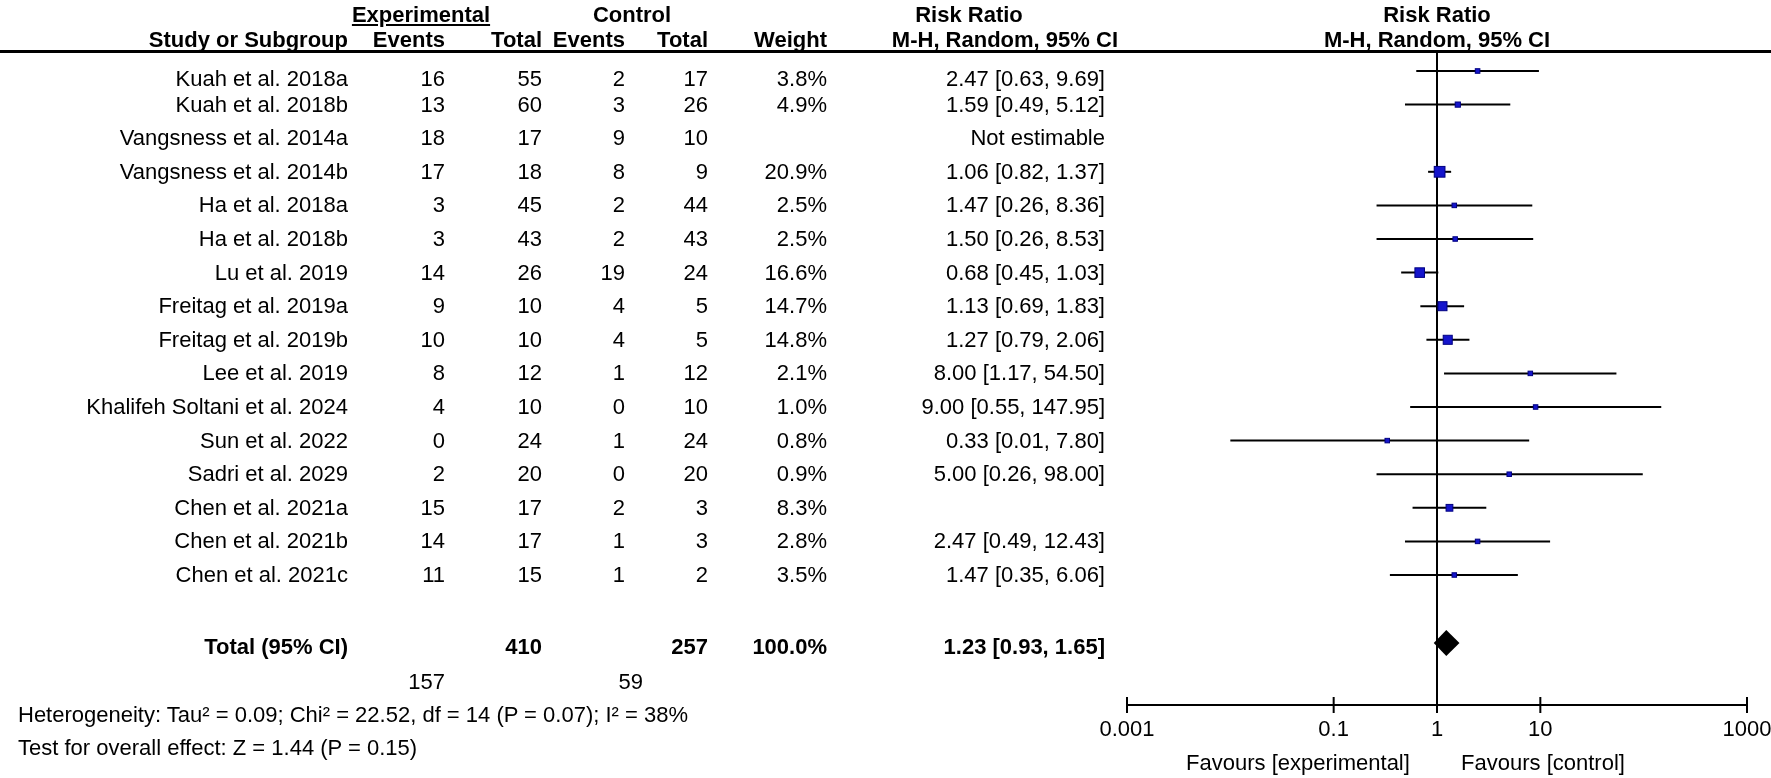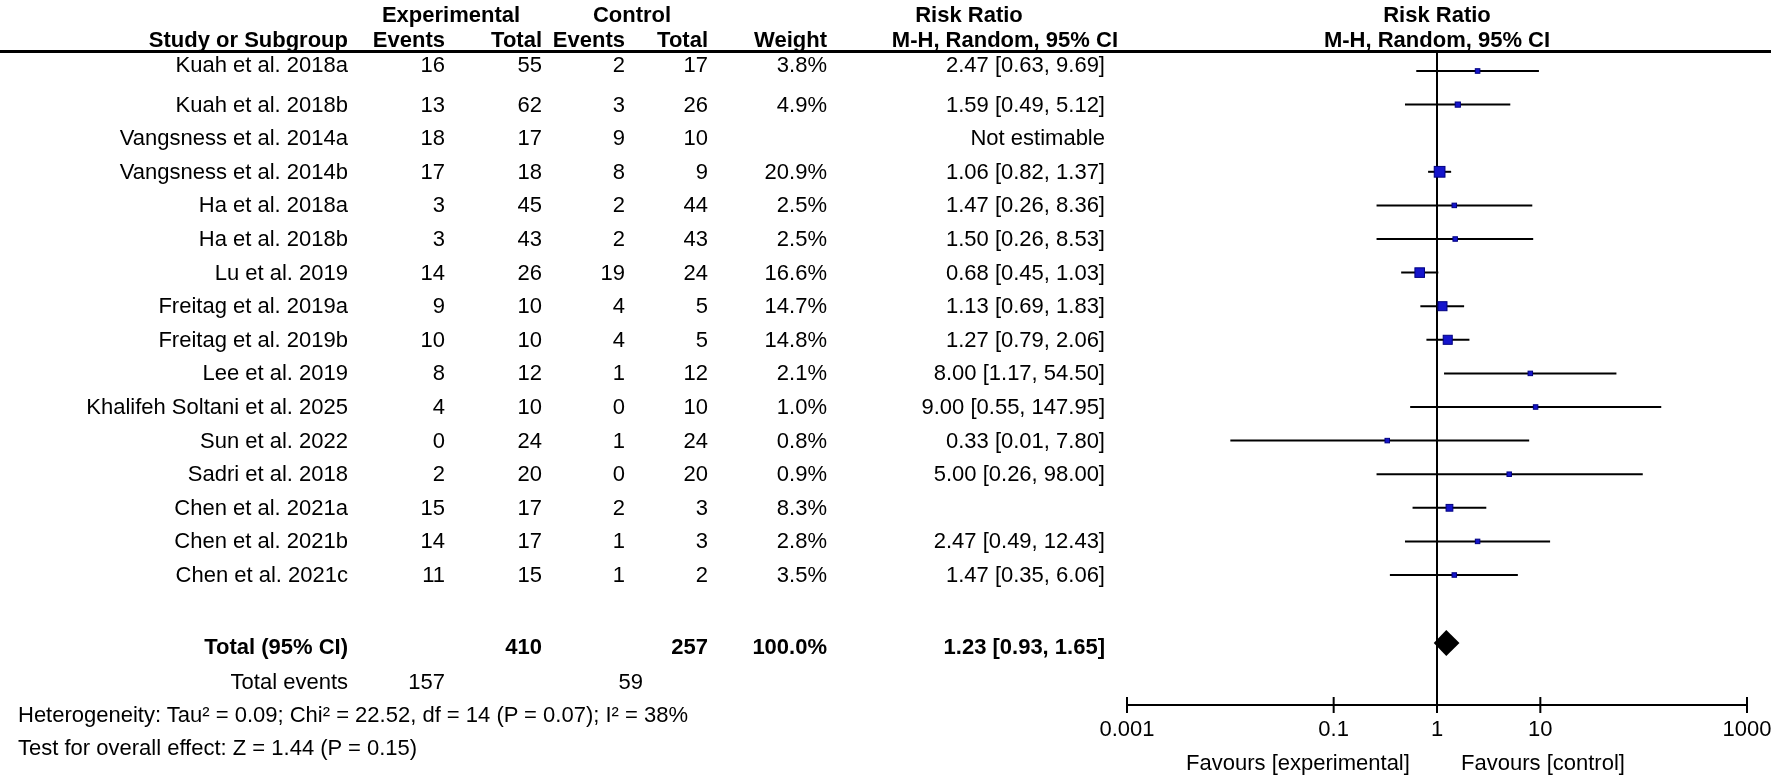--- a/index.html
+++ b/index.html
@@ -21,50 +21,50 @@
   .hdr-rule{left:0;top:50px;width:1771px;height:3px;background:#000;}
   .trow{position:absolute;left:0;width:1120px;height:34px;line-height:34px;}
   .trow span{position:absolute;top:0;height:34px;line-height:34px;}
   svg{position:absolute;left:0;top:0;}
 </style>
 </head>
 <body>
 
 <div id="fig">
 
-  <div class="abs ctr b" style="left:351px;top:2px;width:200px;">Experimental</div>
+  <div class="abs ctr b" style="left:321px;top:2px;width:200px;text-decoration:underline;">Experimental</div>
   <div class="abs ctr b" style="left:532px;top:2px;width:200px;">Control</div>
   <div class="abs ctr b" style="left:869px;top:2px;width:200px;">Risk Ratio</div>
   <div class="abs ctr b" style="left:1237px;top:2px;width:400px;">Risk Ratio</div>
 
   <div class="abs b c-study" style="top:27px;">Study or Subgroup</div>
   <div class="abs b c-ev1" style="top:27px;">Events</div>
   <div class="abs b c-tot1" style="top:27px;">Total</div>
   <div class="abs b c-ev2" style="top:27px;">Events</div>
   <div class="abs b c-tot2" style="top:27px;">Total</div>
   <div class="abs b c-wt" style="top:27px;">Weight</div>
   <div class="abs b c-cihdr" style="top:27px;">M-H, Random, 95% CI</div>
   <div class="abs ctr b" style="left:1237px;top:27px;width:400px;">M-H, Random, 95% CI</div>
 
   <div class="abs hdr-rule"></div>
 
   <div id="rows">
-      <div class="trow" style="top: 48px;">
+      <div class="trow" style="top: 62px;">
         <span class="c-study">Kuah et al. 2018a</span>
         <span class="c-ev1">16</span>
         <span class="c-tot1">55</span>
         <span class="c-ev2">2</span>
         <span class="c-tot2">17</span>
         <span class="c-wt">3.8%</span>
         <span class="c-ci">2.47 [0.63, 9.69]</span>
       </div>
       <div class="trow" style="top: 87.6px;">
         <span class="c-study">Kuah et al. 2018b</span>
         <span class="c-ev1">13</span>
-        <span class="c-tot1">62</span>
+        <span class="c-tot1">60</span>
         <span class="c-ev2">3</span>
         <span class="c-tot2">26</span>
         <span class="c-wt">4.9%</span>
         <span class="c-ci">1.59 [0.49, 5.12]</span>
       </div>
       <div class="trow" style="top: 121.2px;">
         <span class="c-study">Vangsness et al. 2014a</span>
         <span class="c-ev1">18</span>
         <span class="c-tot1">17</span>
         <span class="c-ev2">9</span>
@@ -129,39 +129,39 @@
       <div class="trow" style="top: 356.4px;">
         <span class="c-study">Lee et al. 2019</span>
         <span class="c-ev1">8</span>
         <span class="c-tot1">12</span>
         <span class="c-ev2">1</span>
         <span class="c-tot2">12</span>
         <span class="c-wt">2.1%</span>
         <span class="c-ci">8.00 [1.17, 54.50]</span>
       </div>
       <div class="trow" style="top: 390px;">
-        <span class="c-study">Khalifeh Soltani et al. 2025</span>
+        <span class="c-study">Khalifeh Soltani et al. 2024</span>
         <span class="c-ev1">4</span>
         <span class="c-tot1">10</span>
         <span class="c-ev2">0</span>
         <span class="c-tot2">10</span>
         <span class="c-wt">1.0%</span>
         <span class="c-ci">9.00 [0.55, 147.95]</span>
       </div>
       <div class="trow" style="top: 423.6px;">
         <span class="c-study">Sun et al. 2022</span>
         <span class="c-ev1">0</span>
         <span class="c-tot1">24</span>
         <span class="c-ev2">1</span>
         <span class="c-tot2">24</span>
         <span class="c-wt">0.8%</span>
         <span class="c-ci">0.33 [0.01, 7.80]</span>
       </div>
       <div class="trow" style="top: 457.2px;">
-        <span class="c-study">Sadri et al. 2018</span>
+        <span class="c-study">Sadri et al. 2029</span>
         <span class="c-ev1">2</span>
         <span class="c-tot1">20</span>
         <span class="c-ev2">0</span>
         <span class="c-tot2">20</span>
         <span class="c-wt">0.9%</span>
         <span class="c-ci">5.00 [0.26, 98.00]</span>
       </div>
       <div class="trow" style="top: 490.8px;">
         <span class="c-study">Chen et al. 2021a</span>
         <span class="c-ev1">15</span>
@@ -191,21 +191,20 @@
     </div>
 
   <div class="trow b" style="top:630px;">
     <span class="c-study">Total (95% CI)</span>
     <span class="c-tot1">410</span>
     <span class="c-tot2">257</span>
     <span class="c-wt">100.0%</span>
     <span class="c-ci">1.23 [0.93, 1.65]</span>
   </div>
   <div class="trow" style="top:665px;">
-    <span class="c-study">Total events</span>
     <span class="c-ev1">157</span>
     <span style="left:535px;width:108px;text-align:right;">59</span>
   </div>
   <div class="abs lt" style="left:18px;top:698px;height:34px;line-height:34px;">Heterogeneity: Tau² = 0.09; Chi² = 22.52, df = 14 (P = 0.07); I² = 38%</div>
   <div class="abs lt" style="left:18px;top:731px;height:34px;line-height:34px;">Test for overall effect: Z = 1.44 (P = 0.15)</div>
 
   <svg id="plot" width="1771" height="778" viewBox="0 0 1771 778">
       <line x1="1437" x2="1437" y1="52" y2="713" stroke="#000000" stroke-width="2"></line>
       <line x1="1416.2651901102035" x2="1538.9201236285792" y1="71" y2="71" stroke="#000000" stroke-width="2"></line>
       <rect x="1475.2881884991355" y="68.70950332896989" width="4.580993342060213" height="4.580993342060213" fill="#1515CC" stroke="#000080" stroke-width="1"></rect>

